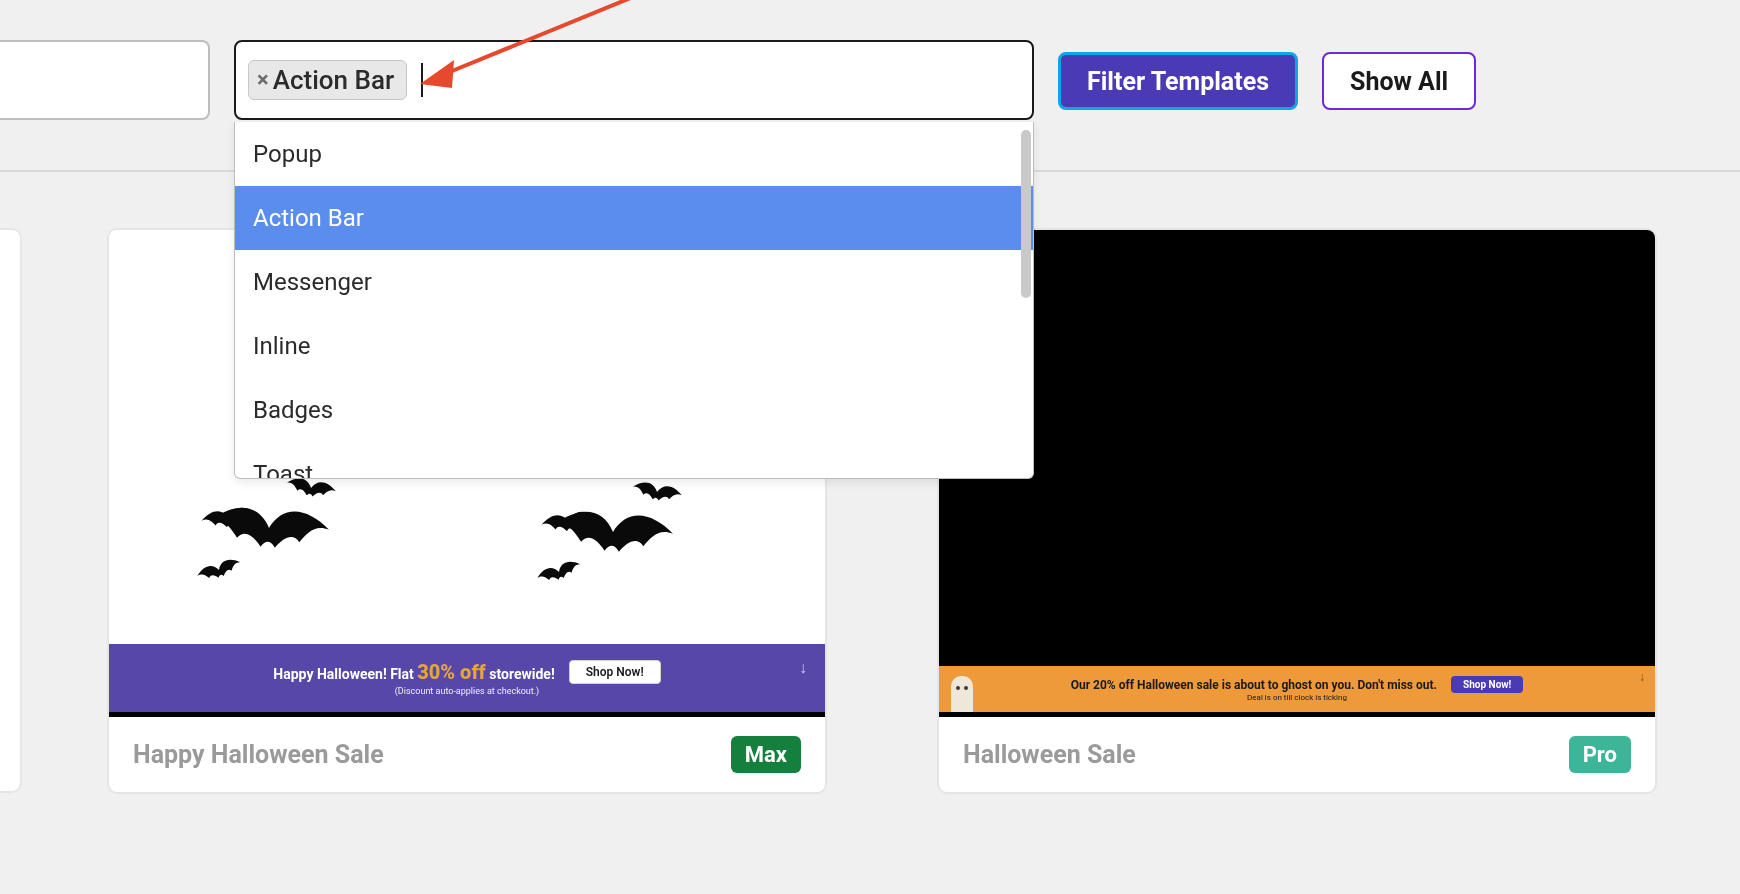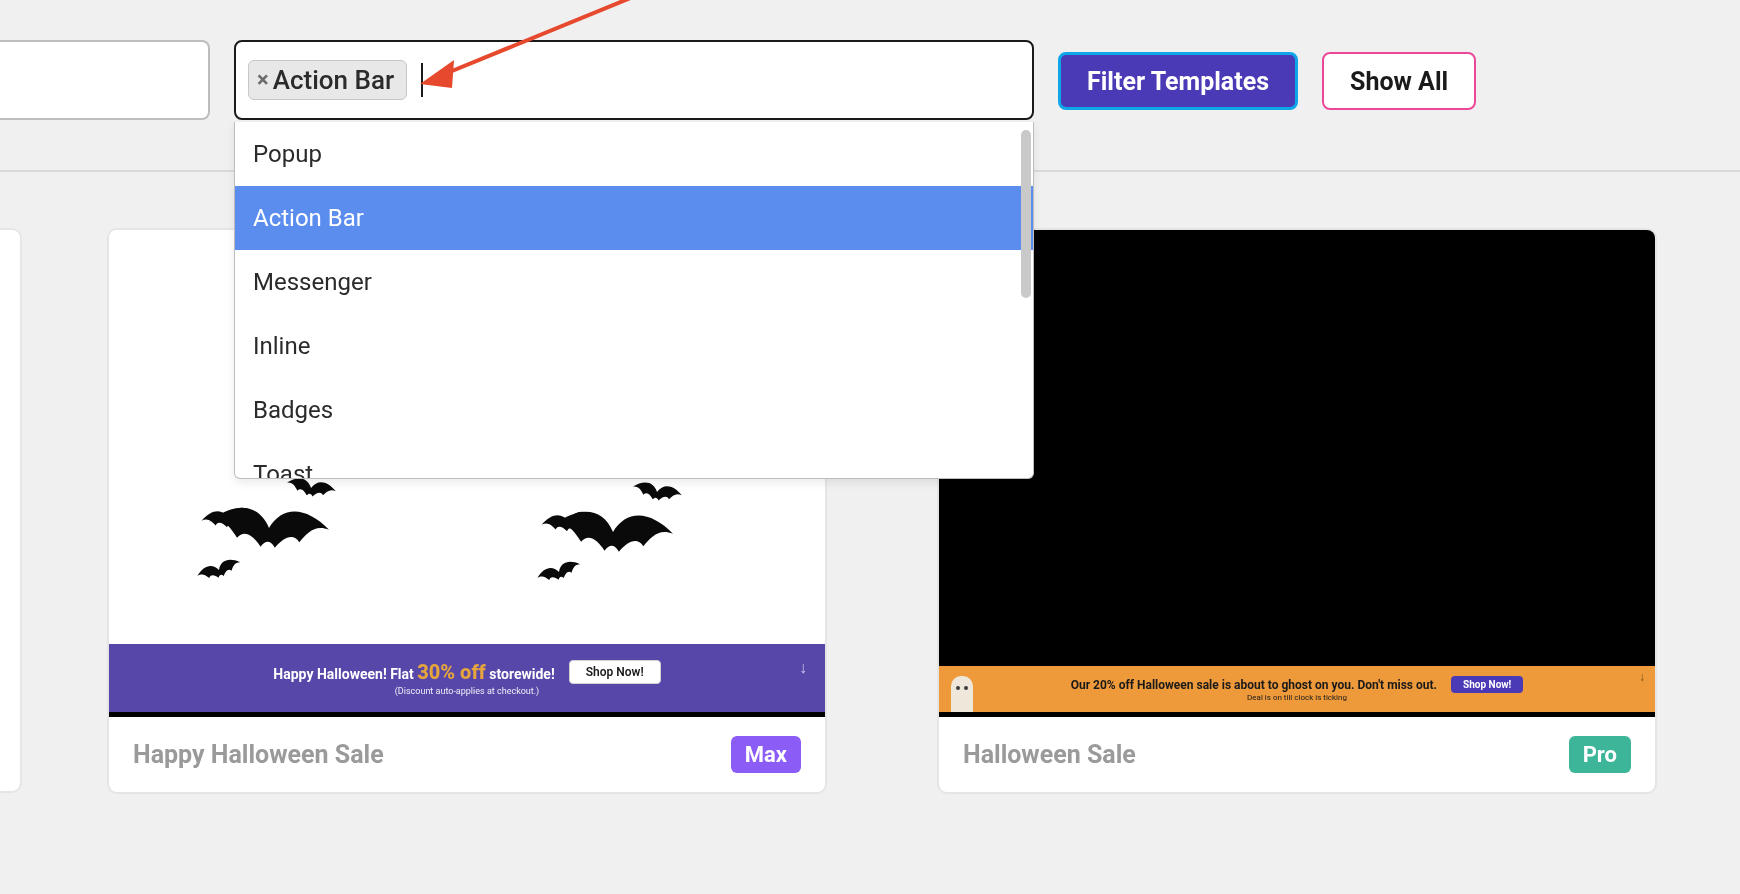--- a/index.html
+++ b/index.html
@@ -131,21 +131,21 @@
     margin-top: 12px;
   }
   .btn-primary {
     background: #4a3ab5;
     color: #ffffff;
     border: 3px solid #0ea5e9;
   }
   .btn-secondary {
     background: #ffffff;
     color: #1a1a1a;
-    border: 2px solid #ec4899;
+    border: 2px solid #6d28d9;
   }
 
   
   .hrule {
     position: absolute;
     left: 0;
     right: 0;
     top: 170px;
     height: 2px;
     background: #d9d9d9;
@@ -215,21 +215,21 @@
     font-weight: 700;
     color: #9a9a9a;
   }
   .badge {
     border-radius: 6px;
     color: #fff;
     font-weight: 700;
     font-size: 22px;
     padding: 6px 14px;
   }
-  .badge.max { background: #8b5cf6; }
+  .badge.max { background: #15803d; }
   .badge.pro { background: #3db598; }
 
   
   .banner-purple {
     position: absolute;
     left: 0; right: 0; bottom: 0;
     background: #5747a9;
     height: 68px;
     display: flex;
     flex-direction: column;

